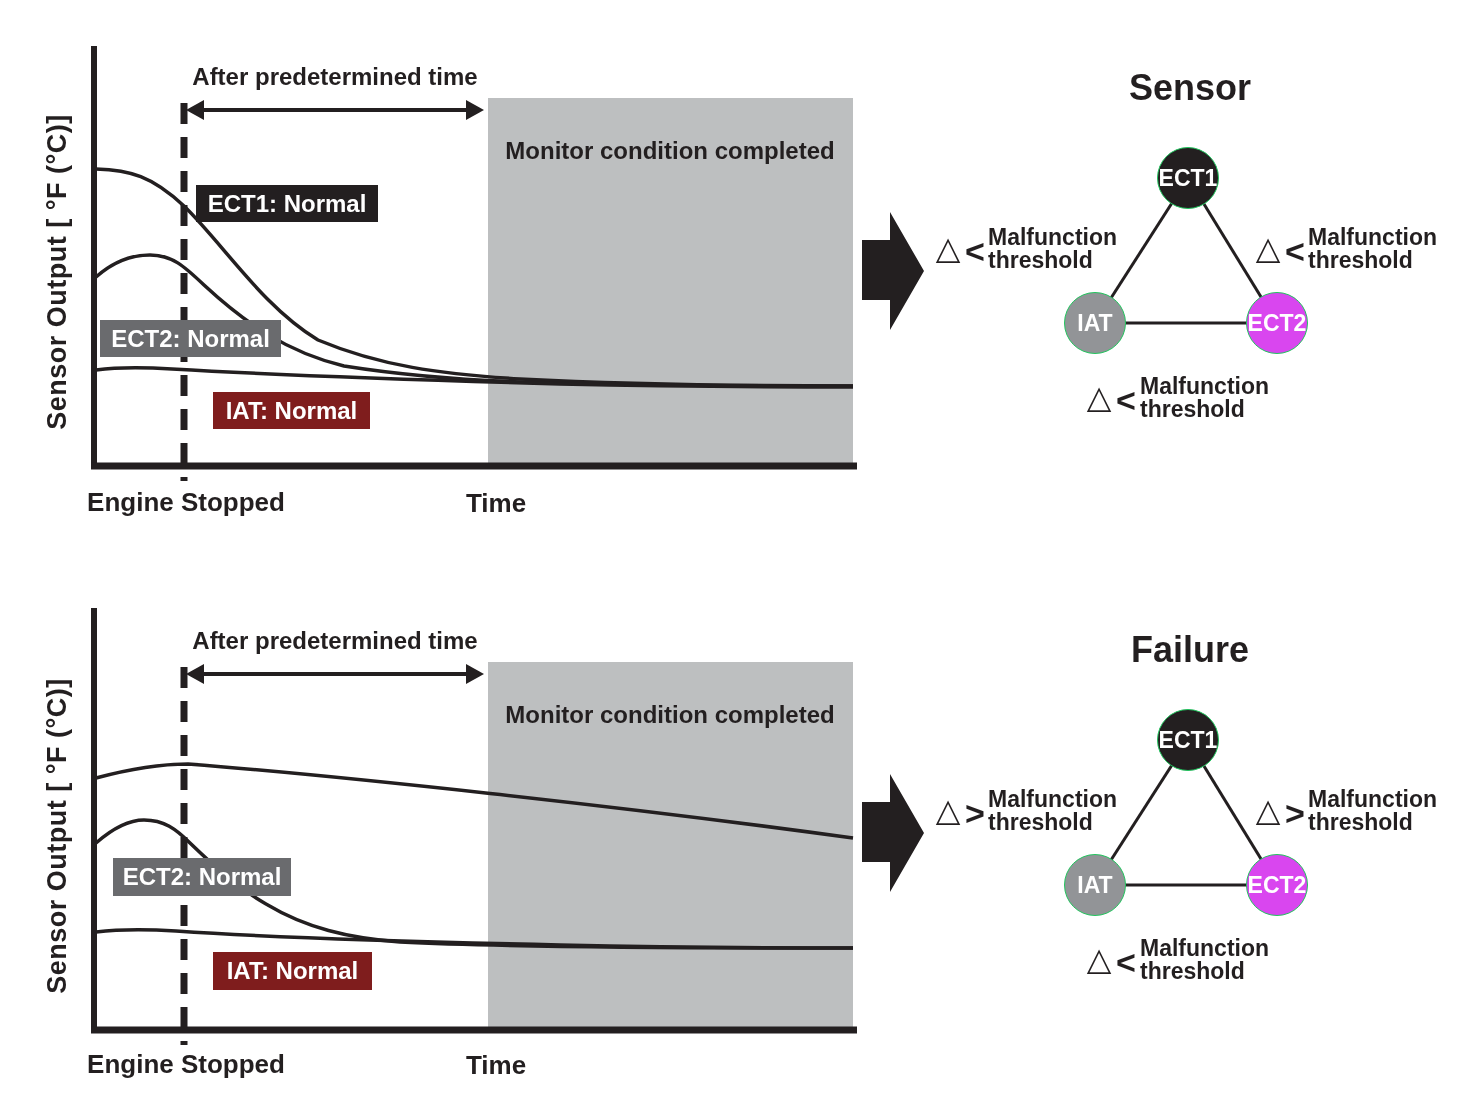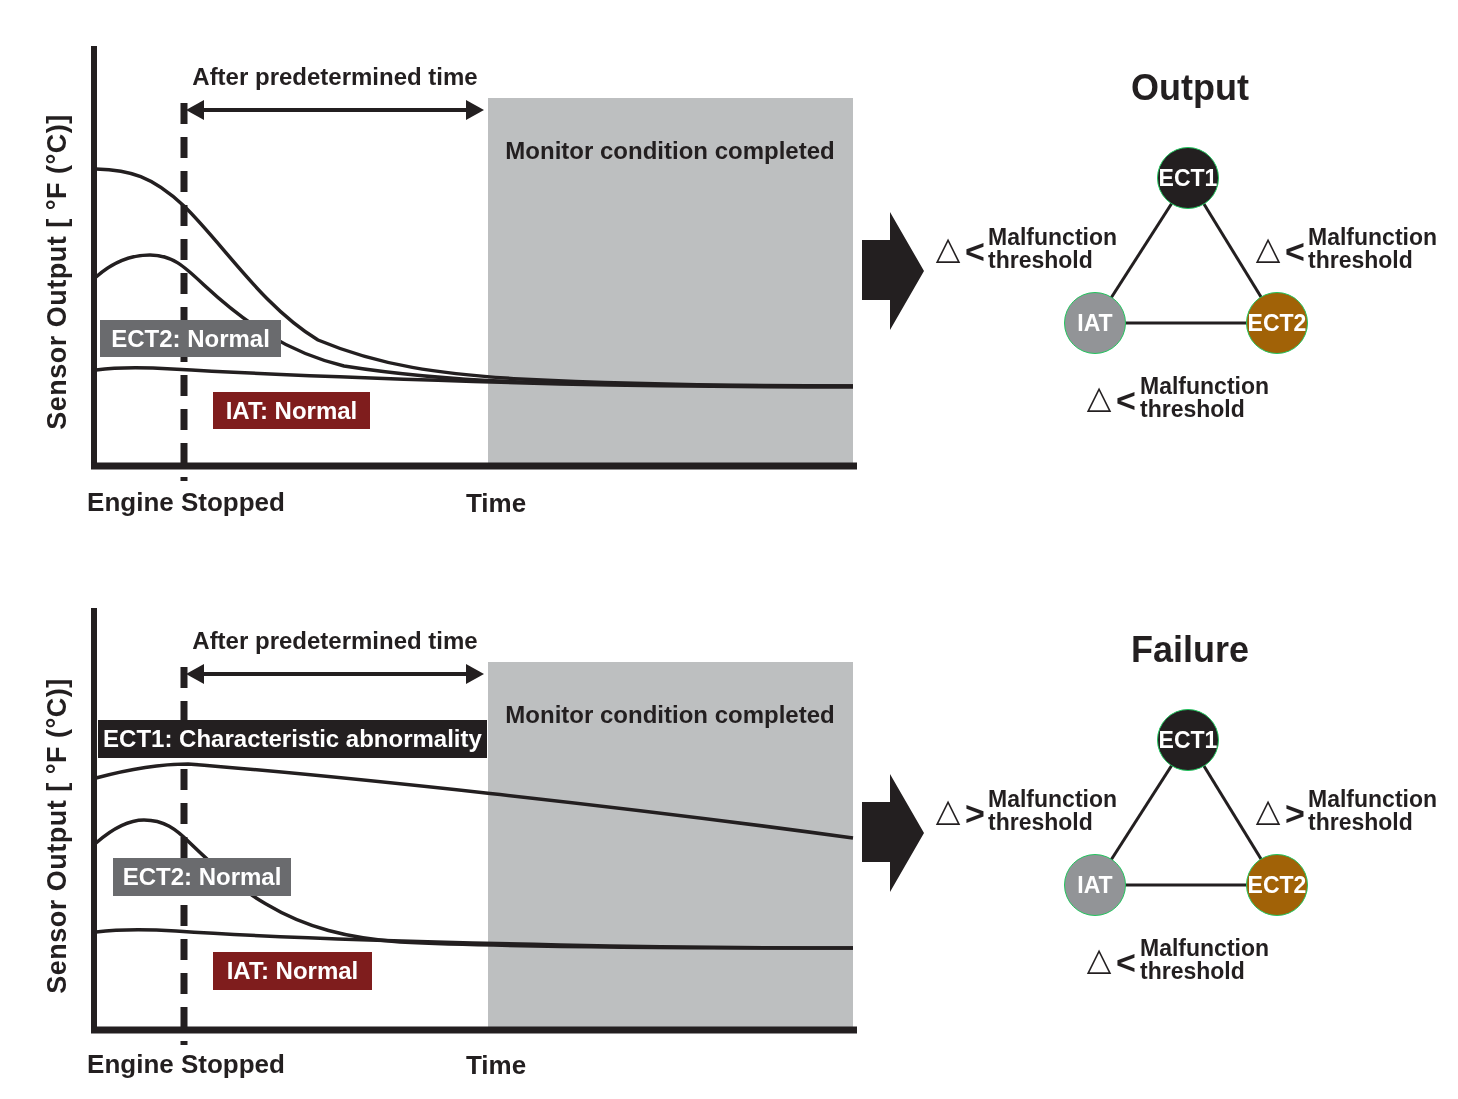--- a/index.html
+++ b/index.html
@@ -13,21 +13,21 @@
   .yaxis{transform:translate(-50%,-50%) rotate(-90deg);font-size:27px;letter-spacing:0.5px;}
   .bigtitle{font-size:36px;}
   .lbl24{font-size:24px;}
   .lbl26{font-size:26px;}
   .box{position:absolute;display:flex;align-items:center;justify-content:center;font-weight:bold;font-size:24px;color:#ffffff;white-space:nowrap;}
   .box.black{background:#231f20;}
   .box.dark{background:#6a6b6e;}
   .box.light{background:#7f1d1d;}
   .node{position:absolute;width:62px;height:62px;border-radius:50%;border:1px solid #22c55e;box-sizing:border-box;display:flex;align-items:center;justify-content:center;color:#fff;font-weight:bold;font-size:23px;transform:translate(-50%,-50%);}
   .node.black{background:#231f20;}
-  .node.dark{background:#a16207;}
+  .node.dark{background:#d946ef;}
   .node.light{background:#929497;}
   .tri-sym{position:absolute;font-size:32px;font-weight:normal;transform:translate(-50%,-50%);}
   .cmp{position:absolute;font-size:34px;font-weight:bold;transform:translate(-50%,-50%);}
   .mline{position:absolute;font-size:23px;font-weight:bold;white-space:nowrap;line-height:23px;}
 </style>
 </head>
 <body>
 
 <div class="stage">
 
@@ -63,26 +63,27 @@
 
     <polygon points="862,802 890,802 890,774 924,833 890,892 890,862 862,862" fill="#231f20"></polygon>
     <line x1="1188" y1="740" x2="1095" y2="885" stroke="#231f20" stroke-width="3"></line>
     <line x1="1188" y1="740" x2="1277" y2="885" stroke="#231f20" stroke-width="3"></line>
     <line x1="1095" y1="885" x2="1277" y2="885" stroke="#231f20" stroke-width="3"></line>
   </svg>
 
   <div class="txt yaxis" style="left:57px;top:272px;">Sensor Output [ °F (°C)]</div>
   <div class="txt lbl24 center" style="left:335px;top:77px;">After predetermined time</div>
   <div class="txt lbl24 center" style="left:670px;top:151px;">Monitor condition completed</div>
+  <div class="box black" style="left:196px;top:185px;width:182px;height:37px;">ECT1: Normal</div>
   <div class="box dark" style="left:100px;top:320px;width:181px;height:37px;">ECT2: Normal</div>
   <div class="box light" style="left:213px;top:392px;width:157px;height:37px;">IAT: Normal</div>
   <div class="txt lbl26 center" style="left:186px;top:502px;">Engine Stopped</div>
   <div class="txt lbl26 center" style="left:496px;top:503px;">Time</div>
 
-  <div class="txt bigtitle center" style="left:1190px;top:88px;">Output</div>
+  <div class="txt bigtitle center" style="left:1190px;top:88px;">Sensor</div>
   <div class="node black" style="left:1188px;top:178px;">ECT1</div>
   <div class="node light" style="left:1095px;top:323px;">IAT</div>
   <div class="node dark" style="left:1277px;top:323px;">ECT2</div>
 
   <span class="tri-sym" style="left:948px;top:248px;">△</span>
   <span class="cmp" style="left:975px;top:251px;">&lt;</span>
   <div class="mline" style="left:988px;top:226px;">Malfunction</div>
   <div class="mline" style="left:988px;top:249px;">threshold</div>
 
   <span class="tri-sym" style="left:1268px;top:248px;">△</span>
@@ -91,21 +92,20 @@
   <div class="mline" style="left:1308px;top:249px;">threshold</div>
 
   <span class="tri-sym" style="left:1099px;top:397px;">△</span>
   <span class="cmp" style="left:1126px;top:400px;">&lt;</span>
   <div class="mline" style="left:1140px;top:375px;">Malfunction</div>
   <div class="mline" style="left:1140px;top:398px;">threshold</div>
 
   <div class="txt yaxis" style="left:57px;top:836px;">Sensor Output [ °F (°C)]</div>
   <div class="txt lbl24 center" style="left:335px;top:641px;">After predetermined time</div>
   <div class="txt lbl24 center" style="left:670px;top:715px;">Monitor condition completed</div>
-  <div class="box black" style="left:98px;top:720px;width:389px;height:38px;">ECT1: Characteristic abnormality</div>
   <div class="box dark" style="left:113px;top:858px;width:178px;height:38px;">ECT2: Normal</div>
   <div class="box light" style="left:213px;top:952px;width:159px;height:38px;">IAT: Normal</div>
   <div class="txt lbl26 center" style="left:186px;top:1064px;">Engine Stopped</div>
   <div class="txt lbl26 center" style="left:496px;top:1065px;">Time</div>
 
   <div class="txt bigtitle center" style="left:1190px;top:650px;">Failure</div>
   <div class="node black" style="left:1188px;top:740px;">ECT1</div>
   <div class="node light" style="left:1095px;top:885px;">IAT</div>
   <div class="node dark" style="left:1277px;top:885px;">ECT2</div>
 

